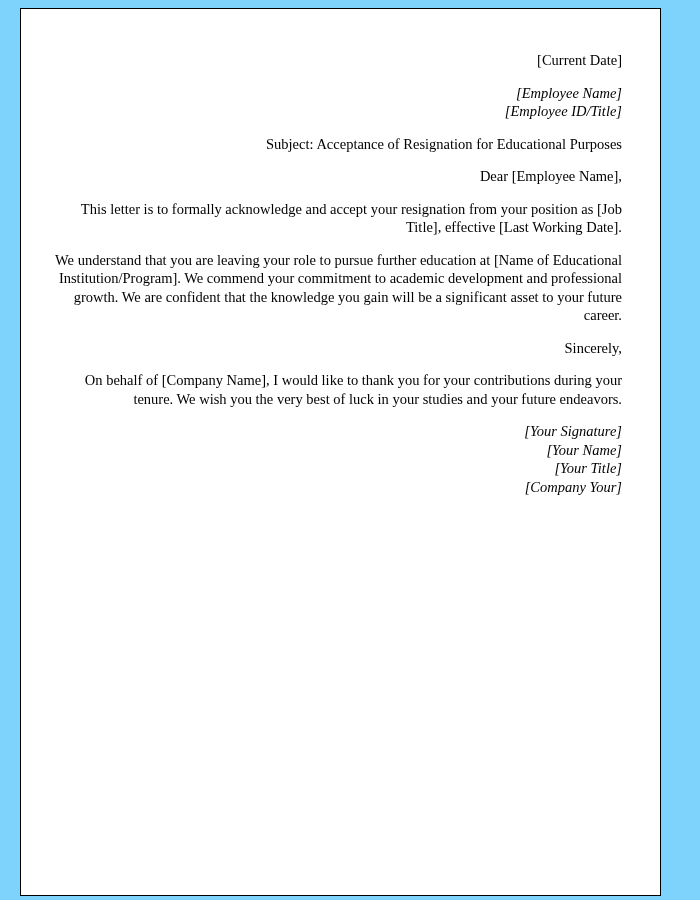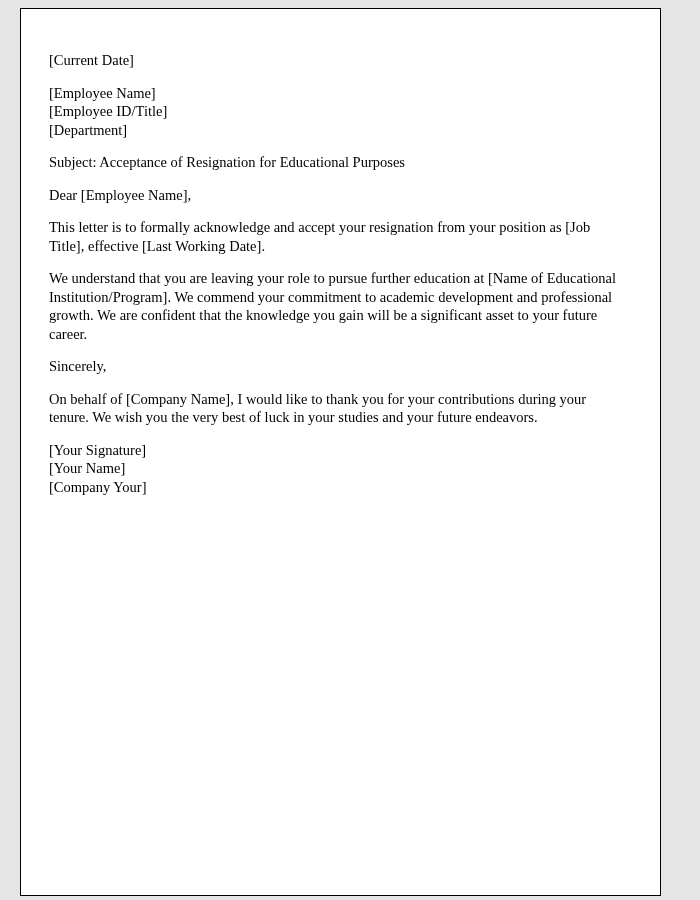--- a/index.html
+++ b/index.html
@@ -4,22 +4,23 @@
 <style>
   html, body {
     margin: 0;
     padding: 0;
     background: #ffffff;
   }
   .viewport {
     position: relative;
     width: 700px;
     height: 900px;
-    background: #e5e5e5;
+    background: #7dd3fc;
     overflow: hidden;
+    text-align: right;
   }
   .page {
     position: absolute;
     left: 20px;
     top: 8px;
     width: 641px;
     height: 888px;
     border: 1px solid #000000;
     background: #ffffff;
     box-sizing: border-box;
@@ -29,54 +30,55 @@
     font-family: "Liberation Serif", "DejaVu Serif", serif;
     font-size: 14.5px;
     line-height: 18.5px;
     color: #000000;
   }
   .letter-body p {
     margin: 0 0 14px 0;
   }
   .block {
     margin: 12px 0 14px 0;
+    font-style: italic;
   }
   .block div {
     margin: 0;
   }
 </style>
 </head>
 <body>
 
 <div class="viewport">
   <div class="page">
     <div class="letter-body">
 
       <p>[Current Date]</p>
 
       <div class="block">
         <div>[Employee Name]</div>
         <div>[Employee ID/Title]</div>
-        <div>[Department]</div>
       </div>
 
       <p>Subject: Acceptance of Resignation for Educational Purposes</p>
 
       <p>Dear [Employee Name],</p>
 
       <p>This letter is to formally acknowledge and accept your resignation from your position as [Job Title], effective [Last Working Date].</p>
 
       <p>We understand that you are leaving your role to pursue further education at [Name of Educational Institution/Program]. We commend your commitment to academic development and professional growth. We are confident that the knowledge you gain will be a significant asset to your future career.</p>
 
 
       <p>Sincerely,</p>
 
       <p>On behalf of [Company Name], I would like to thank you for your contributions during your tenure. We wish you the very best of luck in your studies and your future endeavors.</p>
 
       <div class="block">
         <div>[Your Signature]</div>
         <div>[Your Name]</div>
+        <div>[Your Title]</div>
         <div>[Company Your]</div>
       </div>
 
     </div>
   </div>
 </div>
 
 </body></html>

